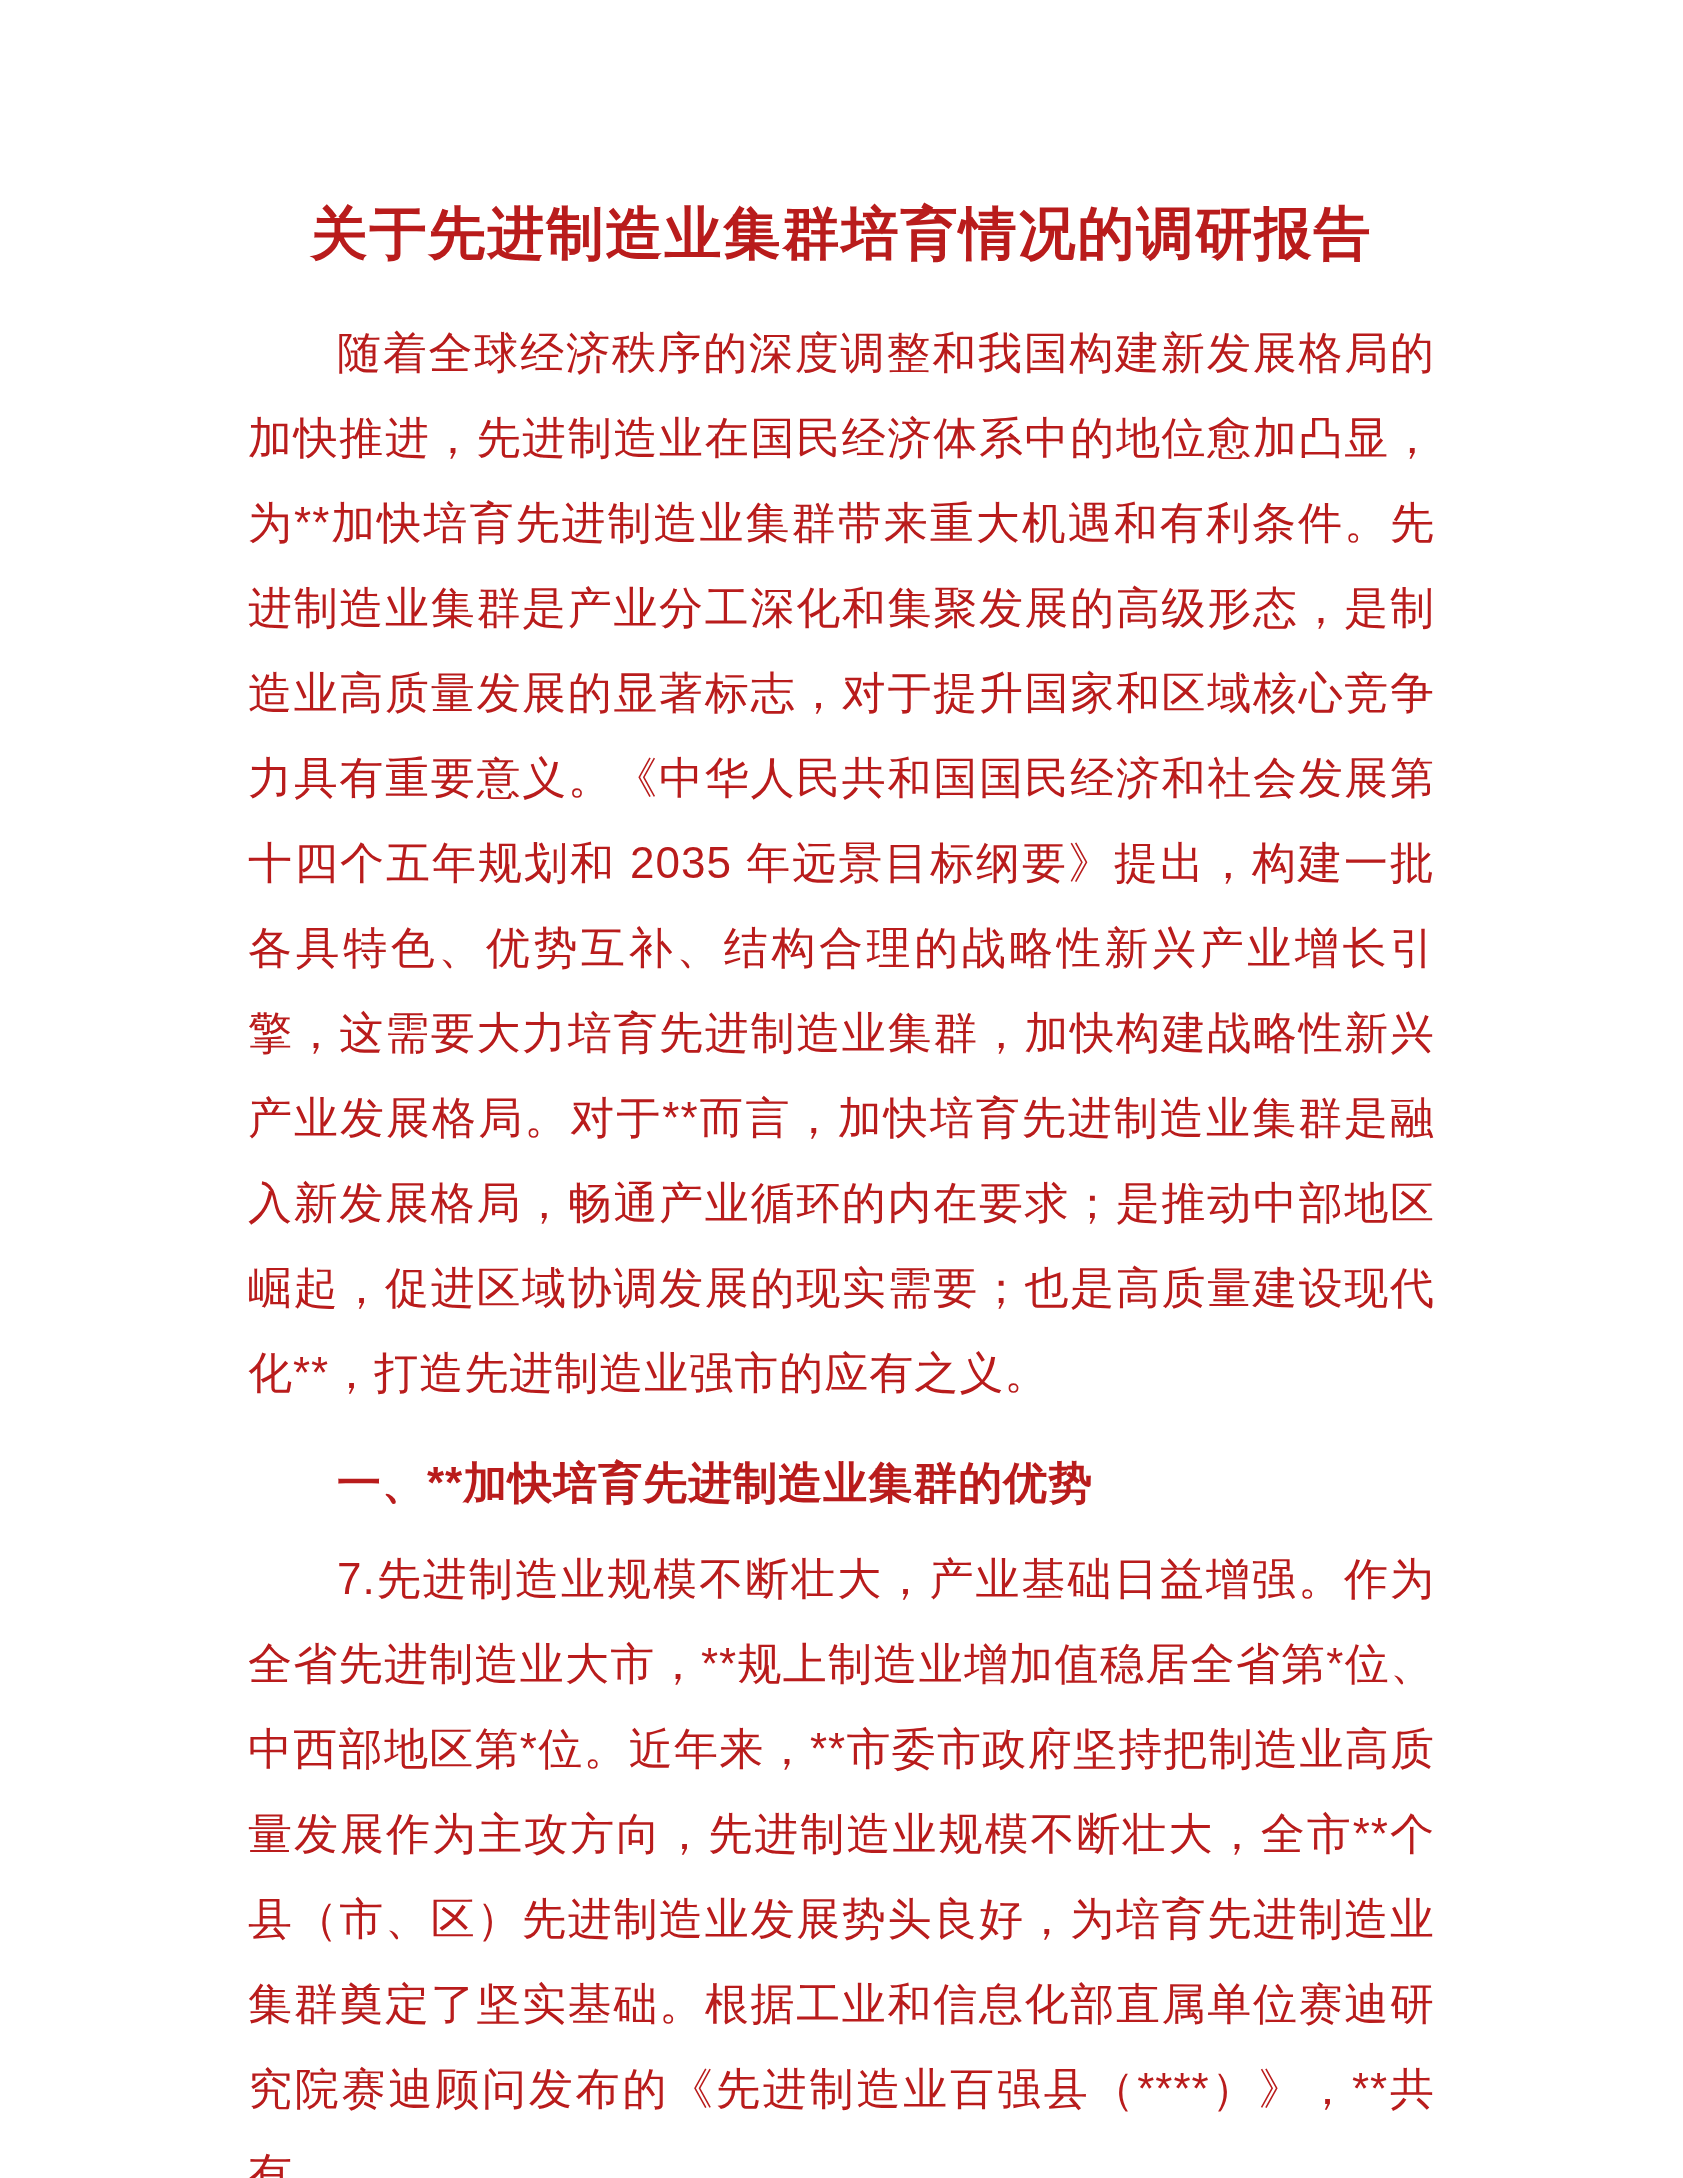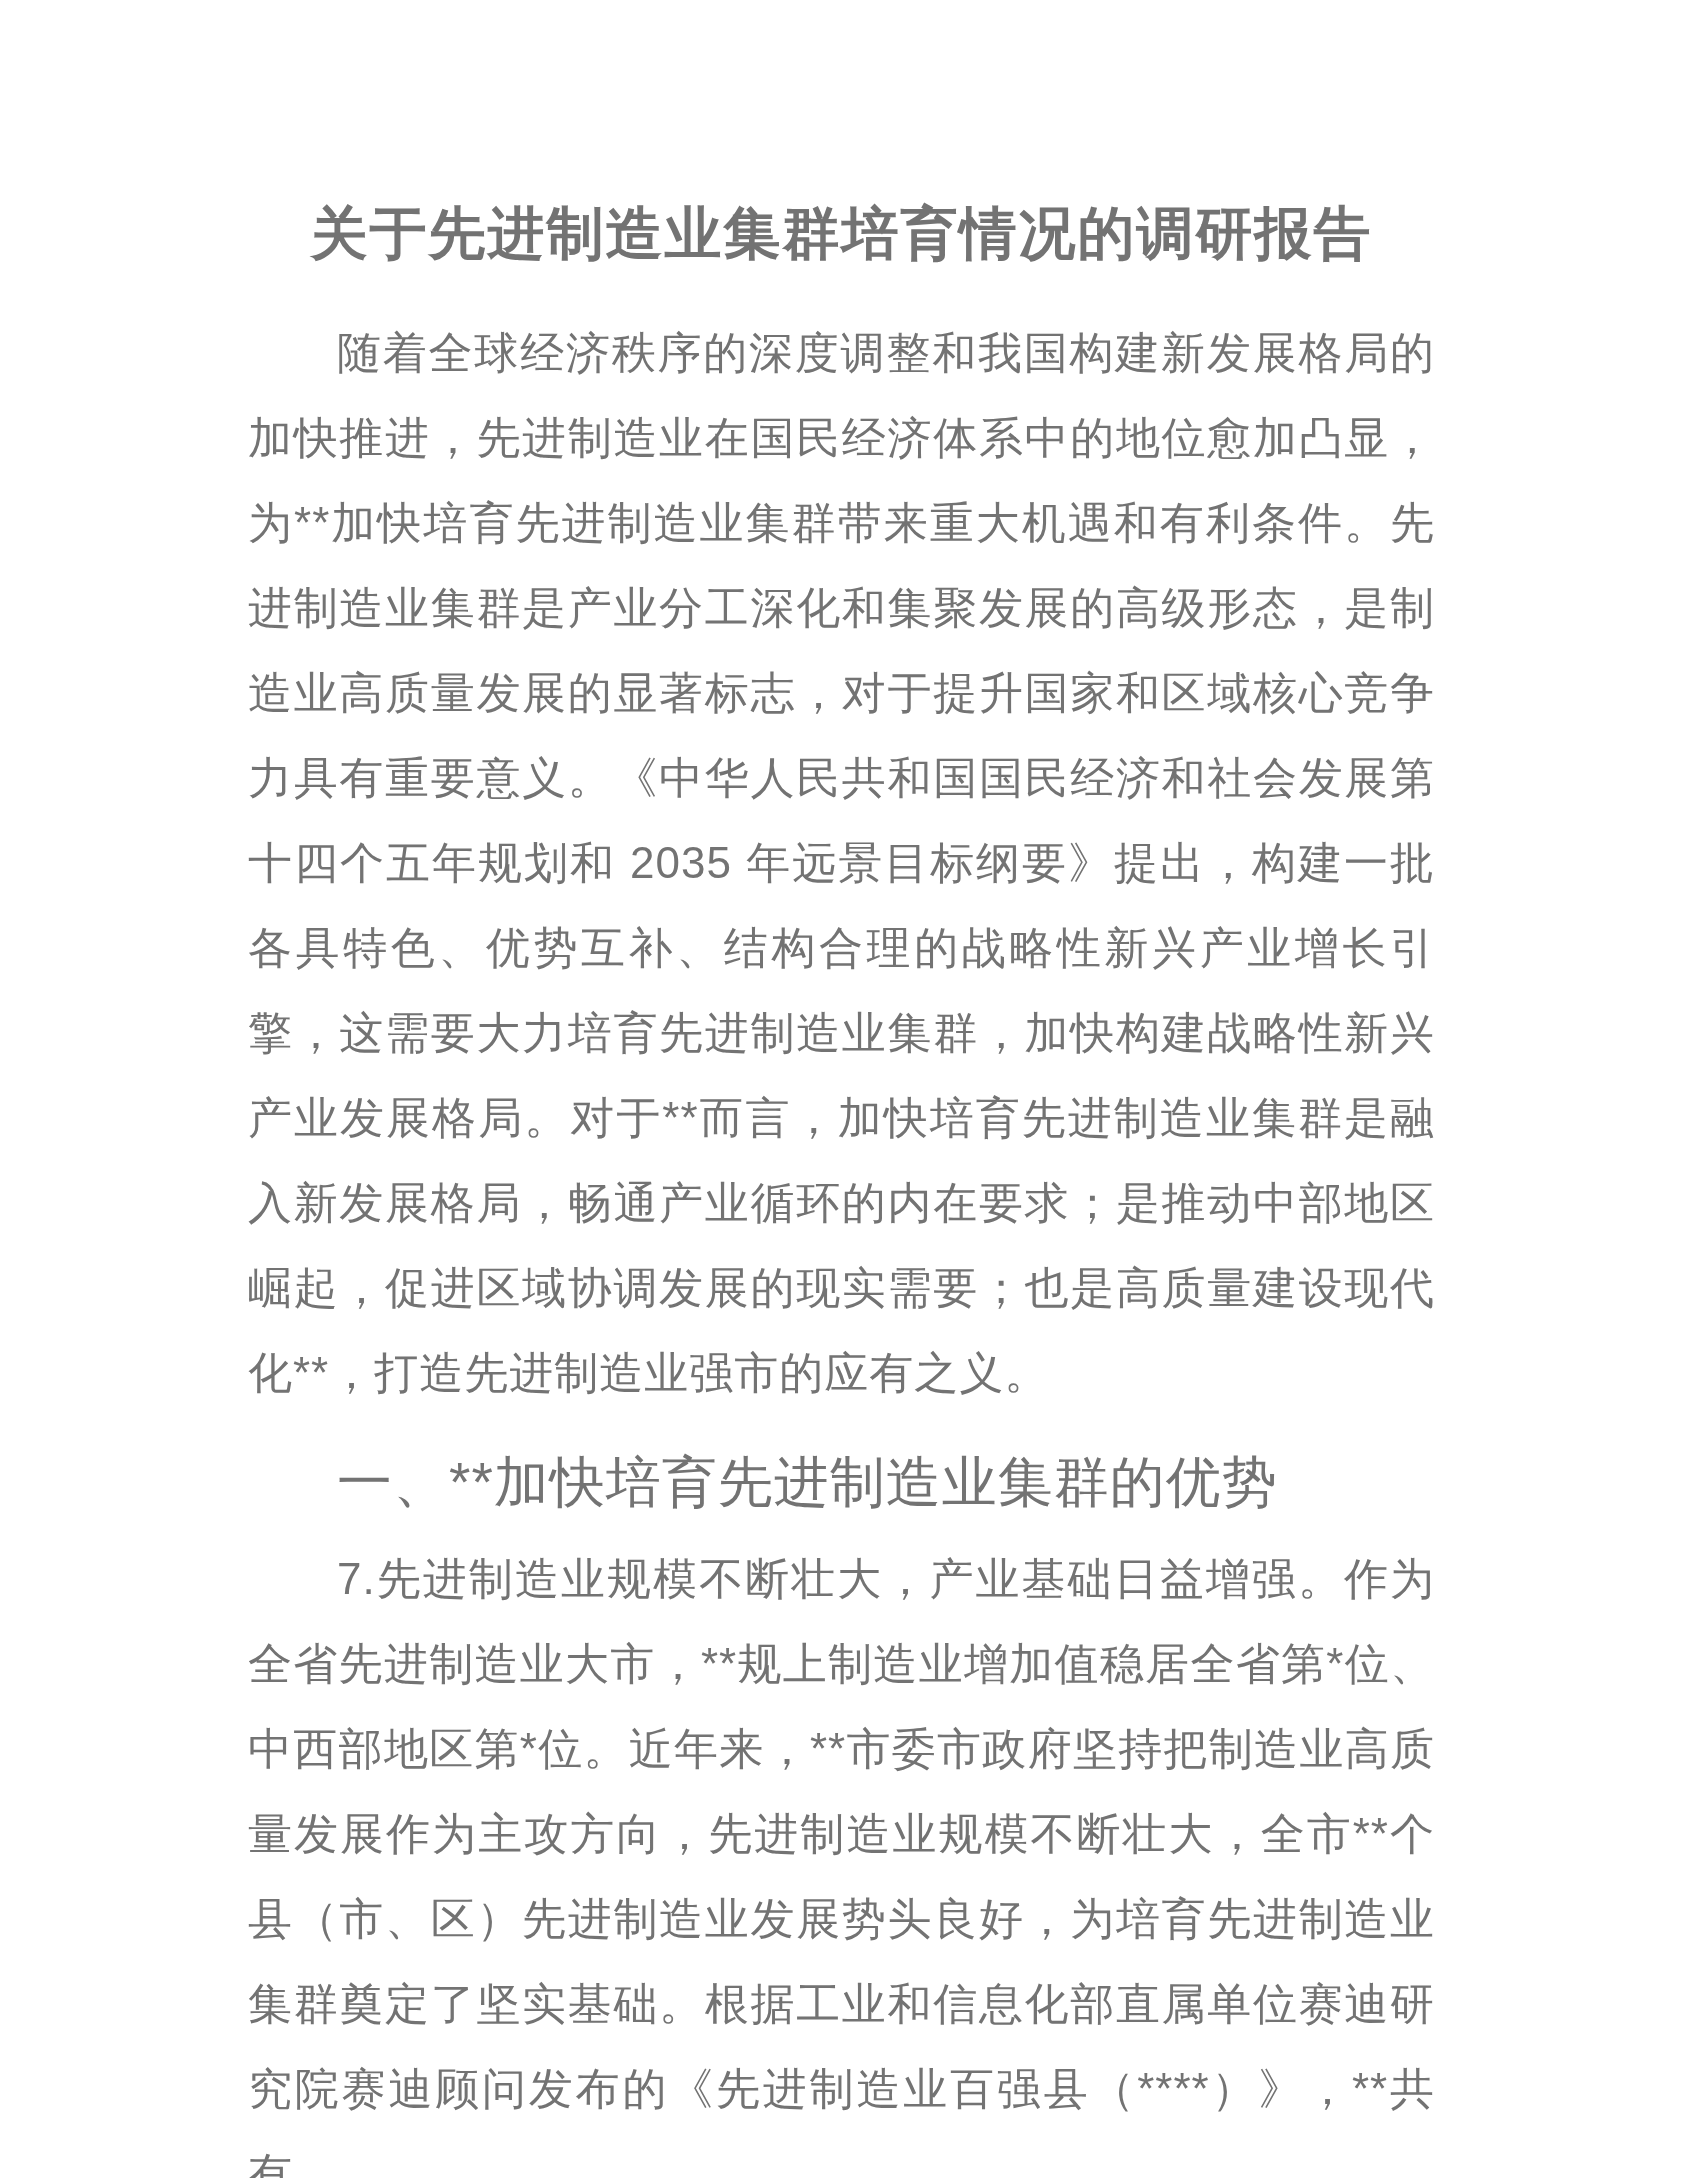--- a/index.html
+++ b/index.html
@@ -7,21 +7,21 @@
     padding: 0;
     background: #ffffff;
   }
   .page {
     position: relative;
     width: 1683px;
     height: 2178px;
     box-sizing: border-box;
     padding: 194px 248px 0 248px;
     background: #ffffff;
-    color: #737373;
+    color: #b91c1c;
     font-family: "Liberation Sans", sans-serif;
     overflow: hidden;
   }
   .doc-title {
     margin: 0;
     font-size: 57px;
     font-weight: 700;
     line-height: 79px;
     text-align: center;
     letter-spacing: 2px;
@@ -31,22 +31,22 @@
     font-size: 44px;
     line-height: 85px;
     text-align: justify;
     text-justify: inter-character;
     text-indent: 89px;
     letter-spacing: 1px;
     overflow-wrap: break-word;
   }
   .section-heading {
     margin: 30px 0 16px 0;
-    font-size: 55px;
-    font-weight: 400;
+    font-size: 44px;
+    font-weight: 700;
     line-height: 75px;
     text-indent: 89px;
     letter-spacing: 1px;
   }
   .section-para {
     margin: 0;
   }
 </style>
 </head>
 <body>

